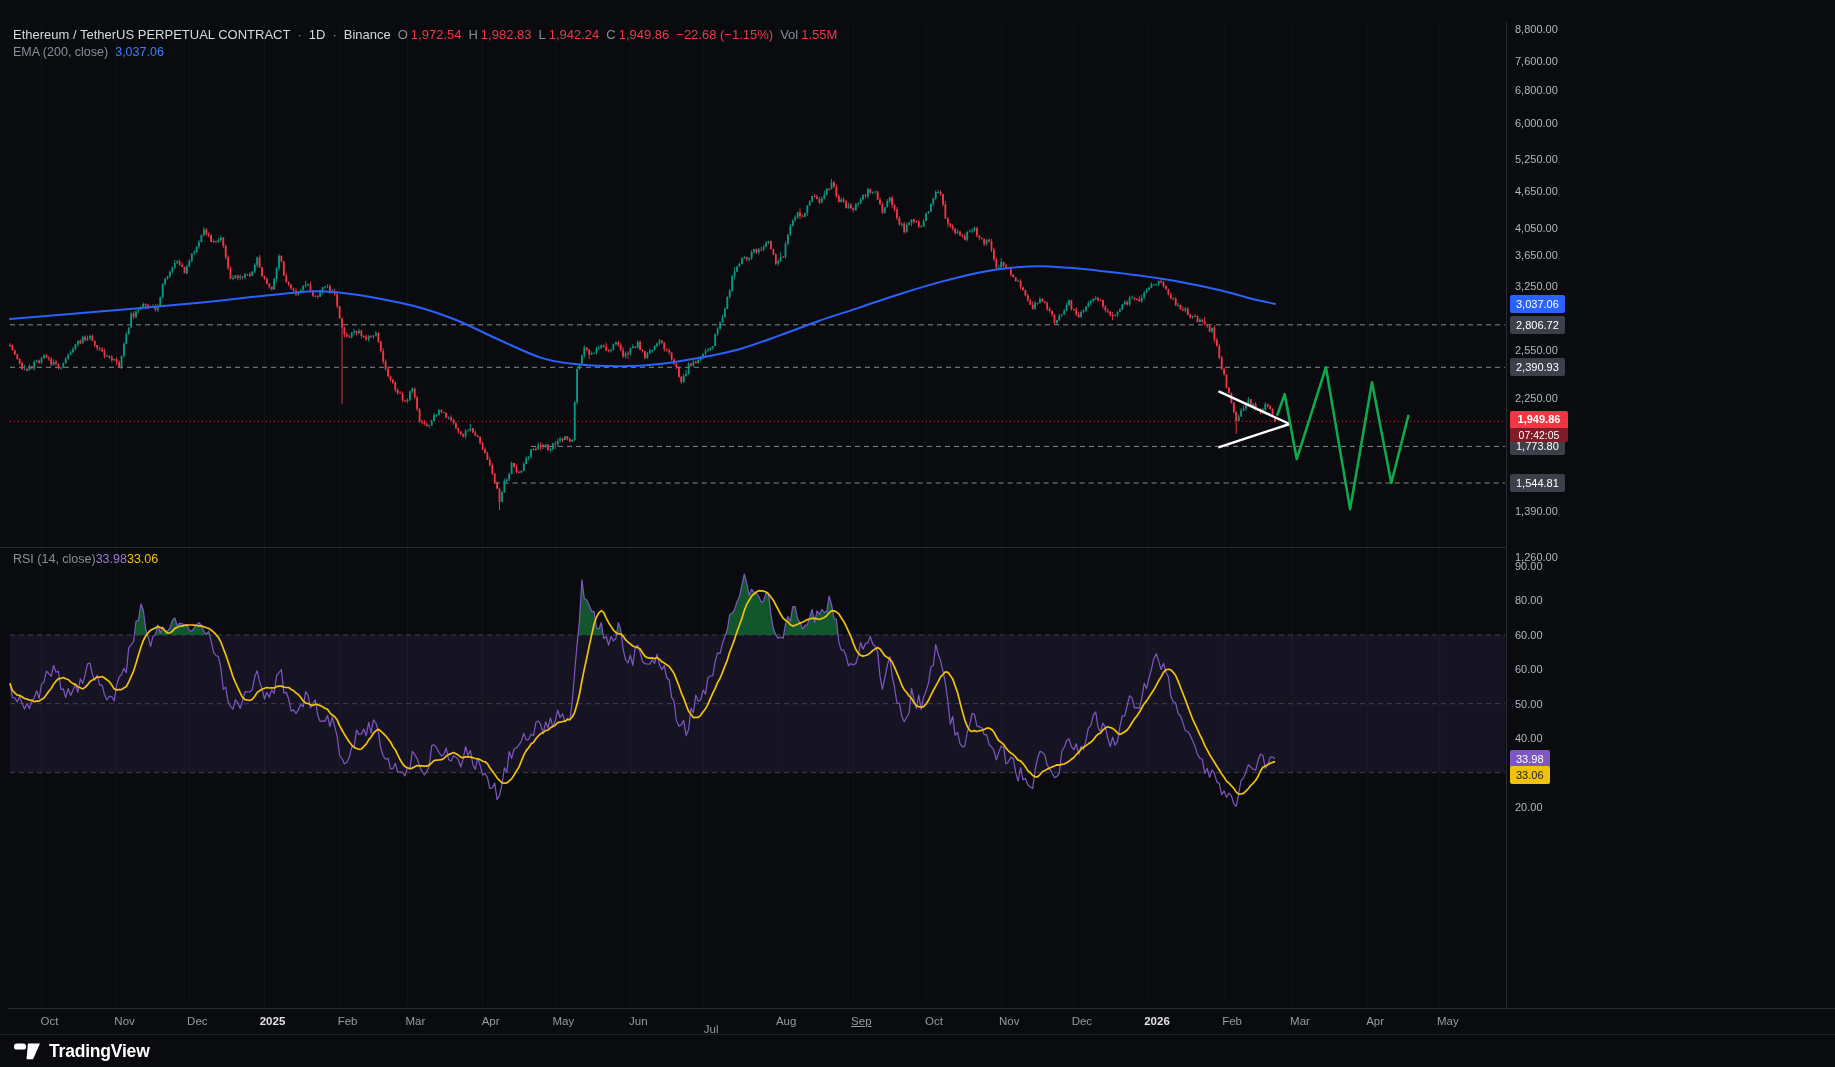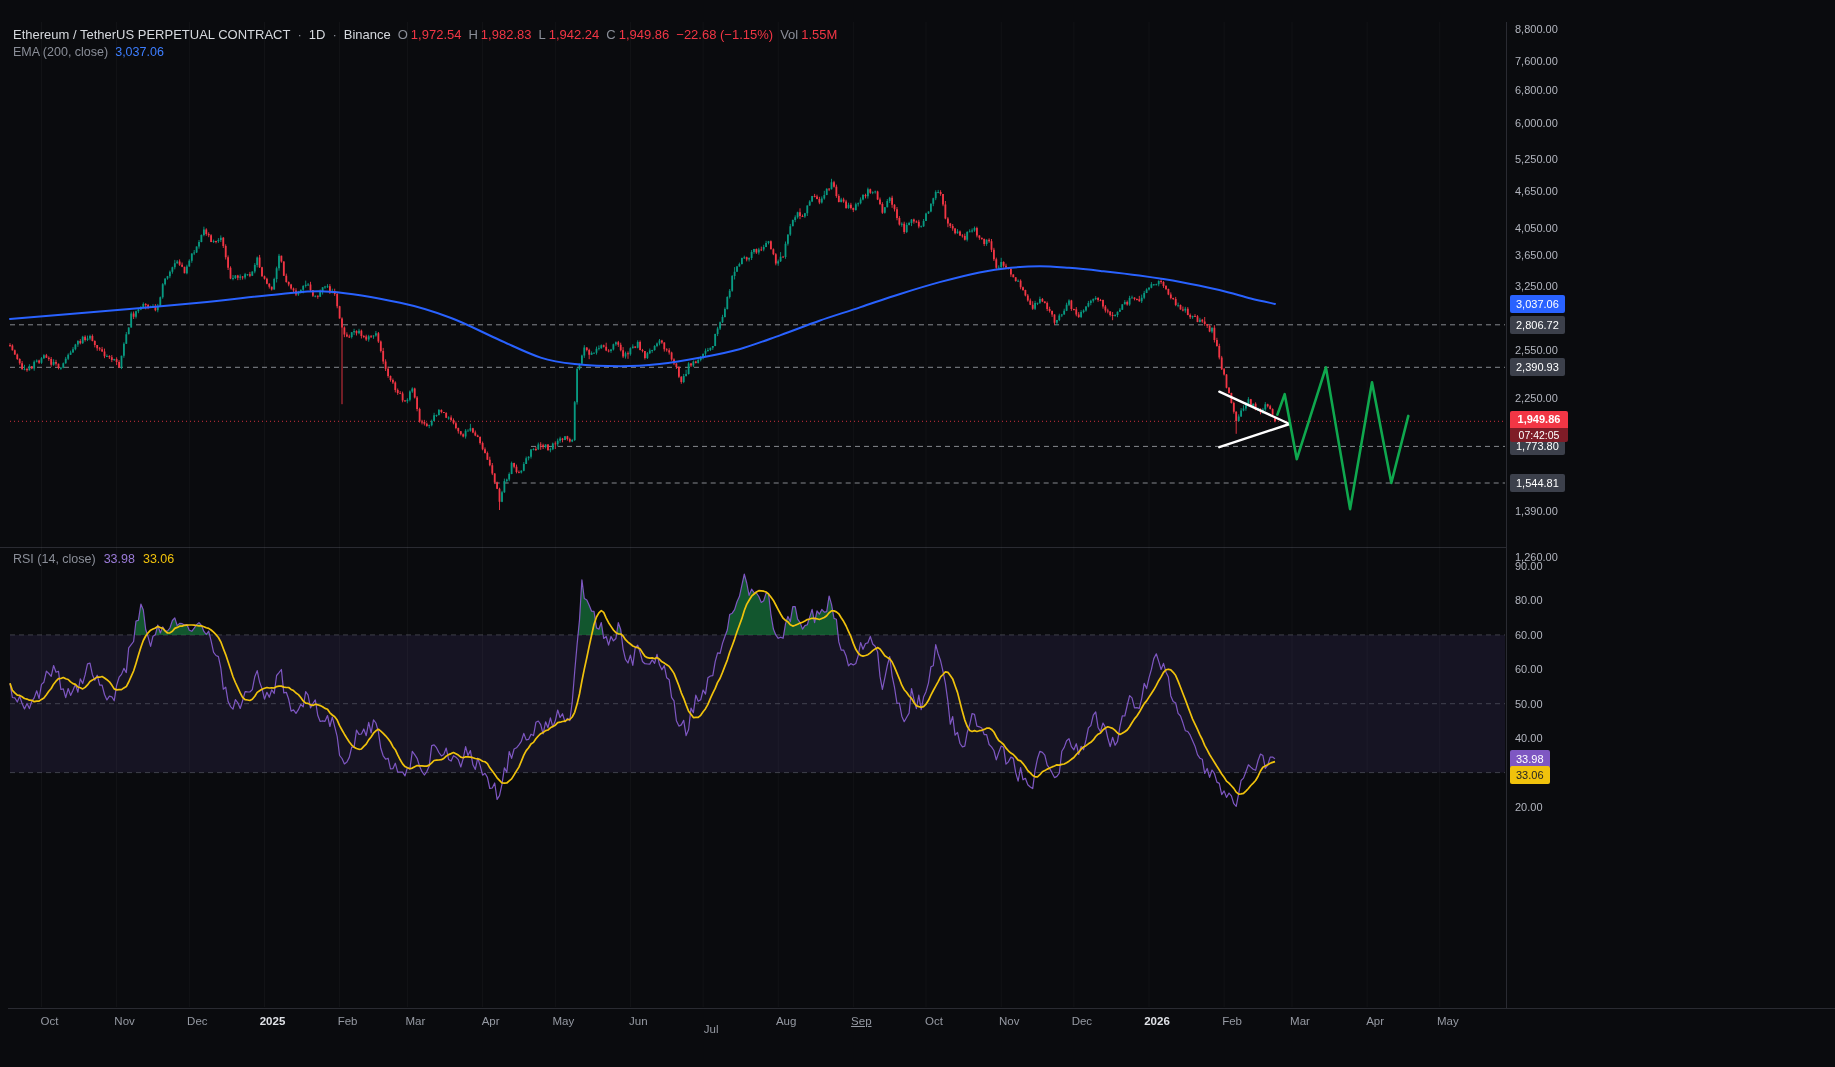--- a/index.html
+++ b/index.html
@@ -27,21 +27,21 @@
     border-top:1px solid rgba(125,130,145,0.2);display:flex;align-items:center;padding-left:14px;gap:9px;z-index:5}
   #footer .brand{font-size:17.5px;font-weight:700;color:#fff;letter-spacing:-0.2px}
   #legend-main{position:absolute;left:13px;top:27px;z-index:6}
   .lg-row{display:flex;align-items:flex-start;gap:7px;height:17px;font-size:13px;white-space:nowrap}
   .lg-row+.lg-row{margin-top:1px}
   .pair{display:inline-flex;gap:3px}
   .lg-sym{color:#d6d9de}
   .lg-dim{color:#8a8e98}
   .lg-red{color:#f23645}
   .lg-blue{color:#3d7eff}
-  #legend-rsi{position:absolute;left:13px;top:552px;z-index:6;display:flex;gap:8px;font-size:12.5px;align-items:flex-start}
+  #legend-rsi{position:absolute;left:13px;top:552px;z-index:6;display:flex;font-size:12.5px;align-items:flex-start}
   .lg-purple{color:#9b7bd8}
   .lg-yellow{color:#f0c20c}
 </style>
 </head>
 <body>
 
 <div id="app">
 
 
   <svg id="chart-svg" width="1835" height="1067">
@@ -197,14 +197,21 @@
       <span class="time-label" style="left: 926px;">Oct</span>
       <span class="time-label" style="left: 1001.2px;">Nov</span>
       <span class="time-label" style="left: 1073.9px;">Dec</span>
       <span class="time-label major" style="left: 1149px;">2026</span>
       <span class="time-label" style="left: 1224.1px;">Feb</span>
       <span class="time-label" style="left: 1292px;">Mar</span>
       <span class="time-label" style="left: 1367.1px;">Apr</span>
       <span class="time-label" style="left: 1439.8px;">May</span>
     </div>
 
+  <div id="footer">
+    <svg width="26" height="22" viewBox="0 0 28 22">
+      <rect x="0" y="3" width="13" height="6.5" rx="3.2" fill="#ffffff"></rect>
+      <path d="M15 3 H28 L20.5 20 H13.5 Z" fill="#ffffff"></path>
+    </svg>
+    <span class="brand">TradingView</span>
+  </div>
 
 </div>
 
 </body></html>

